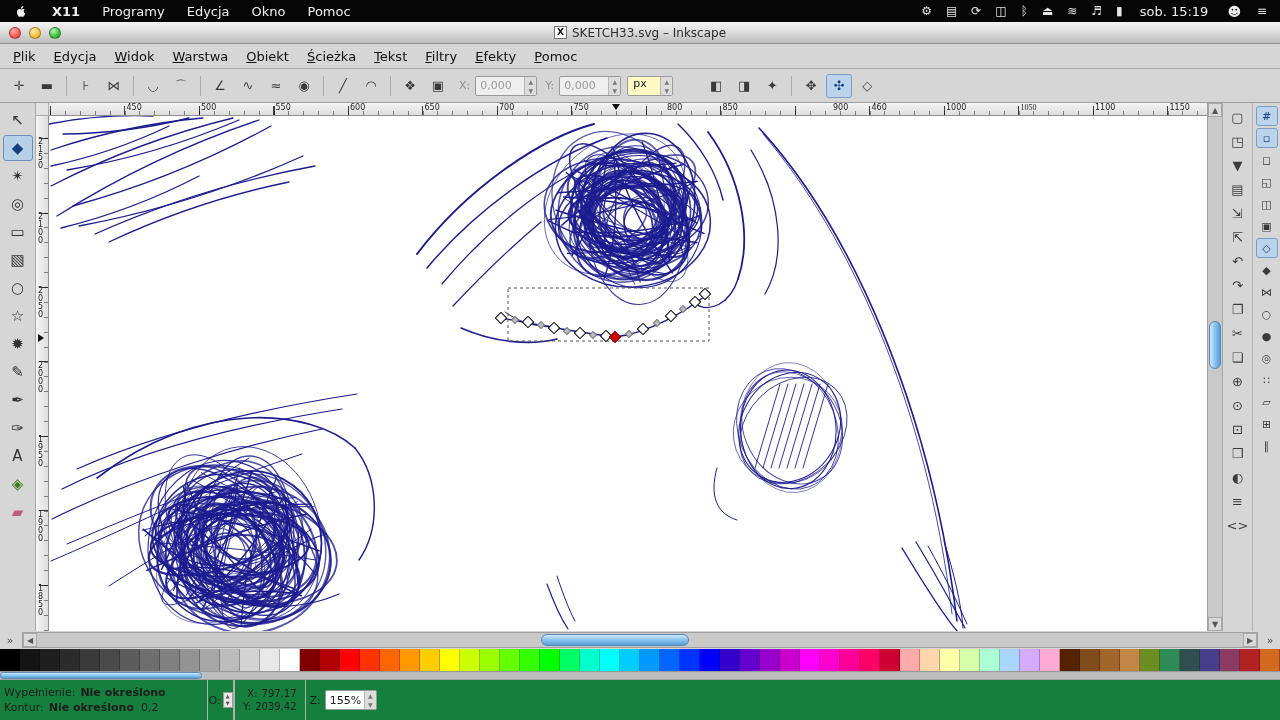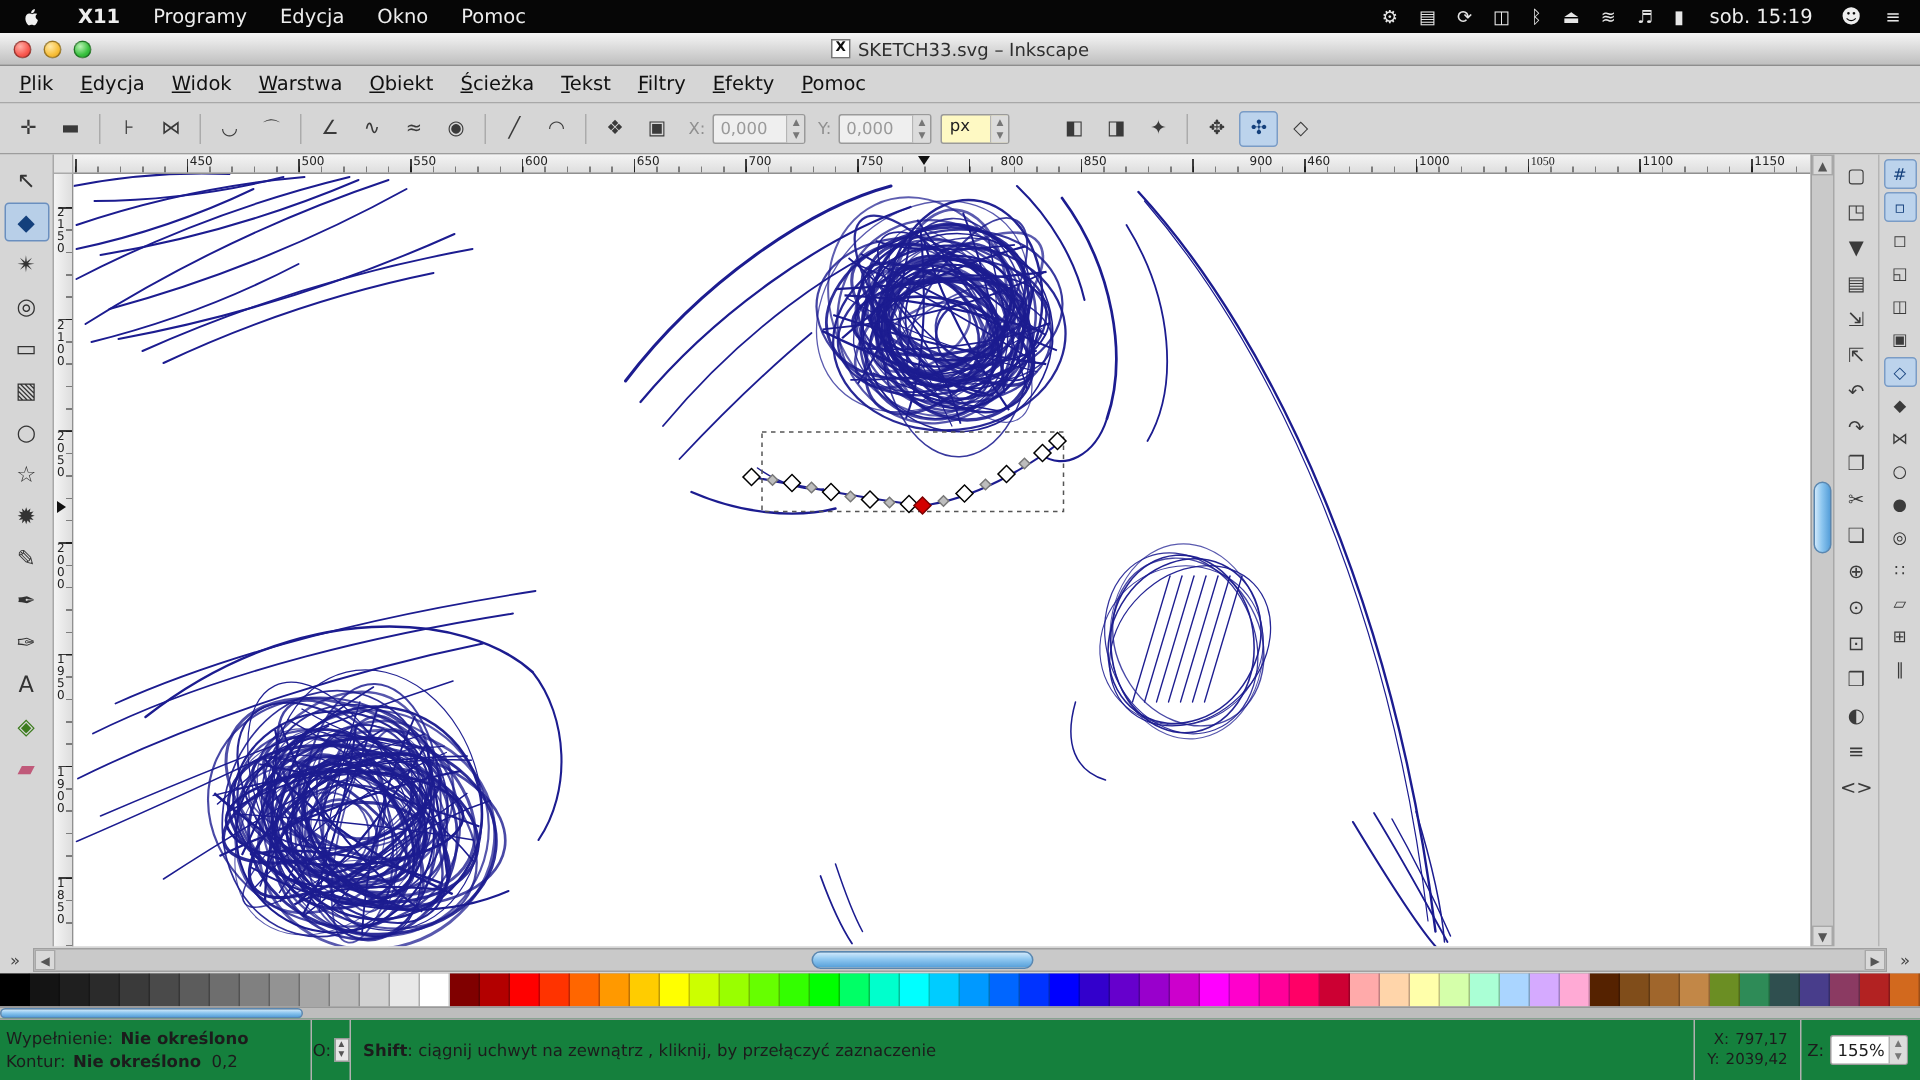--- a/index.html
+++ b/index.html
@@ -697,24 +697,20 @@
           <span class="fsw">0,2</span>
         </div>
       </div>
       <div id="opacity">
         <span>O:</span>
         <div class="mini-spin">
             <span>▲</span>
             <span>▼</span>
           </div>
       </div>
-      <div id="statusmsg">
-        <b>Shift</b>
-          <span>: ciągnij uchwyt na zewnątrz , kliknij, by przełączyć zaznaczenie</span>
-      </div>
       <div id="coords">
         <div class="crow">
             <span>X:</span>
             <span>797,17</span>
           </div>
         <div class="crow">
             <span>Y:</span>
             <span>2039,42</span>
           </div>
       </div>

